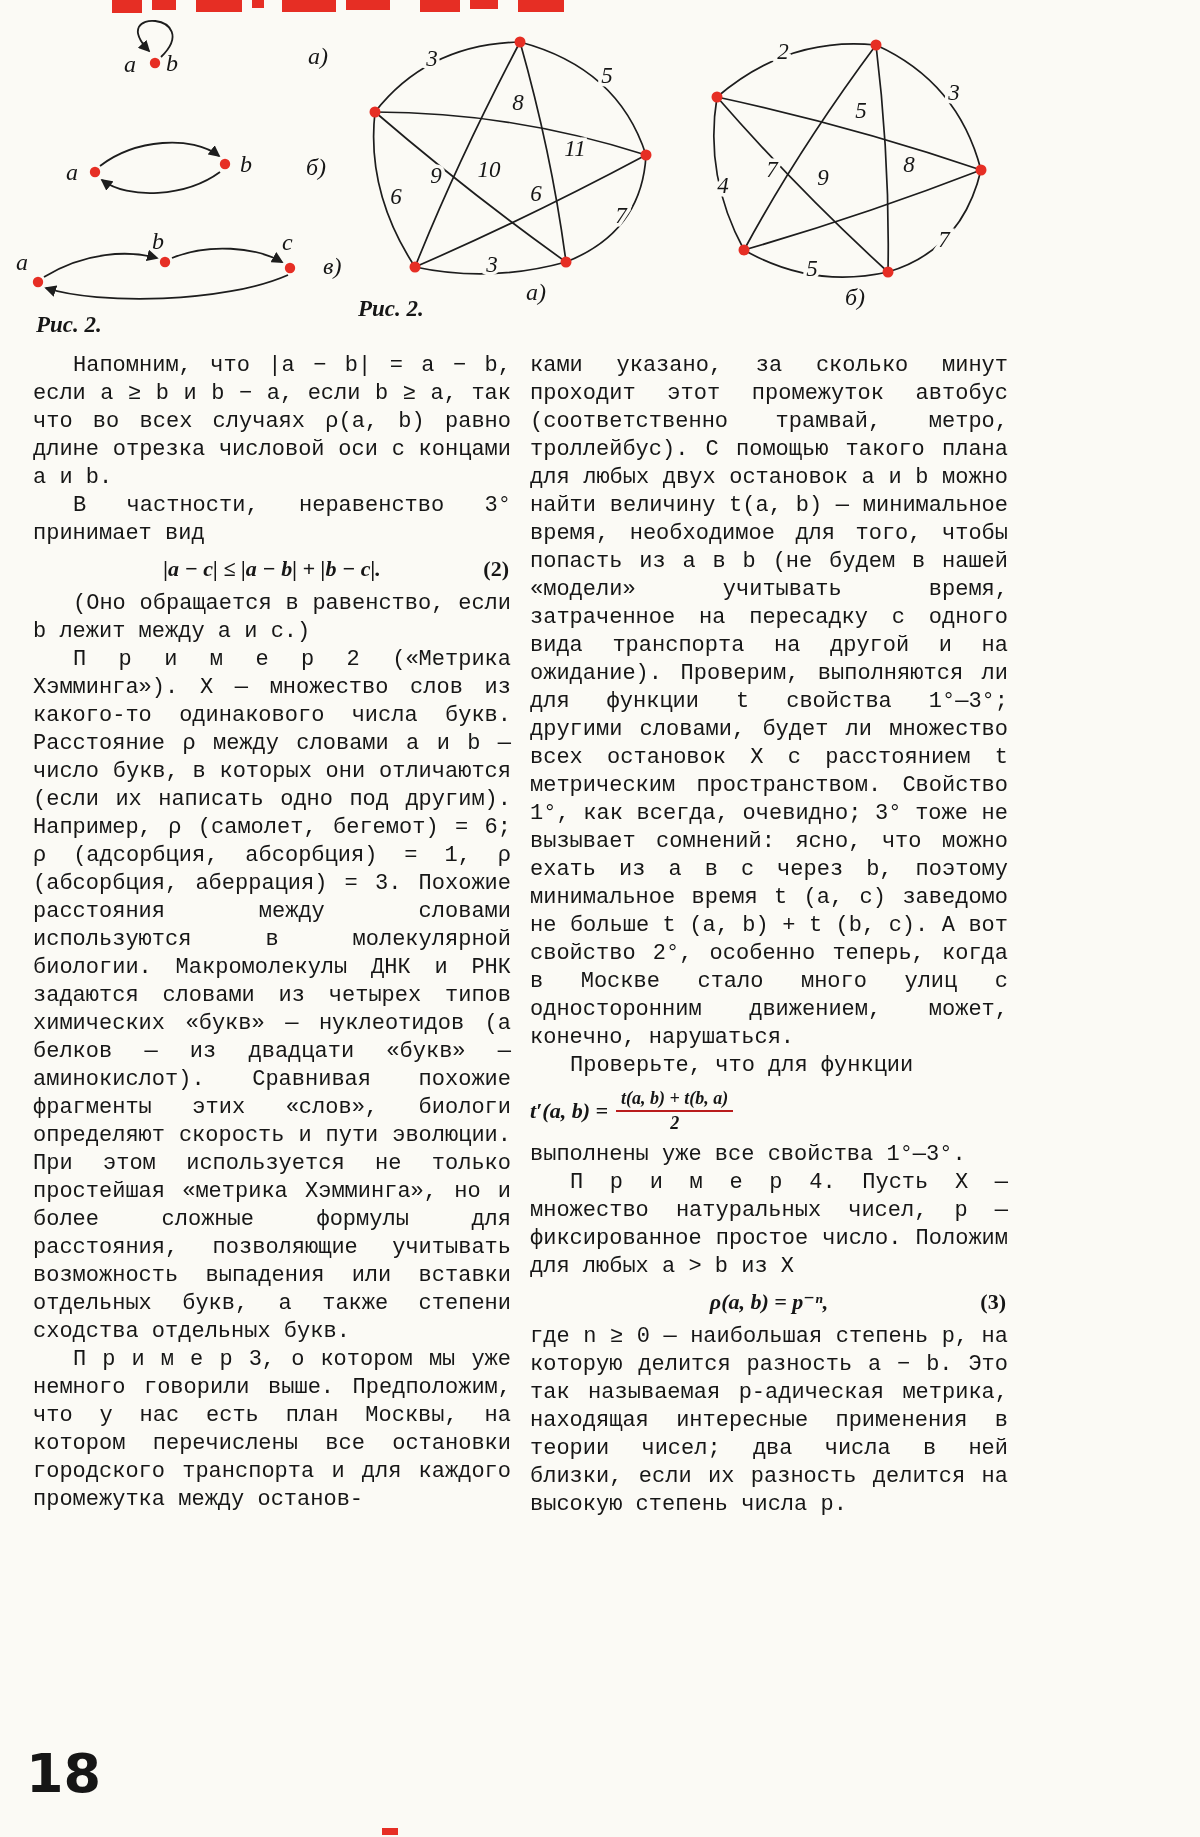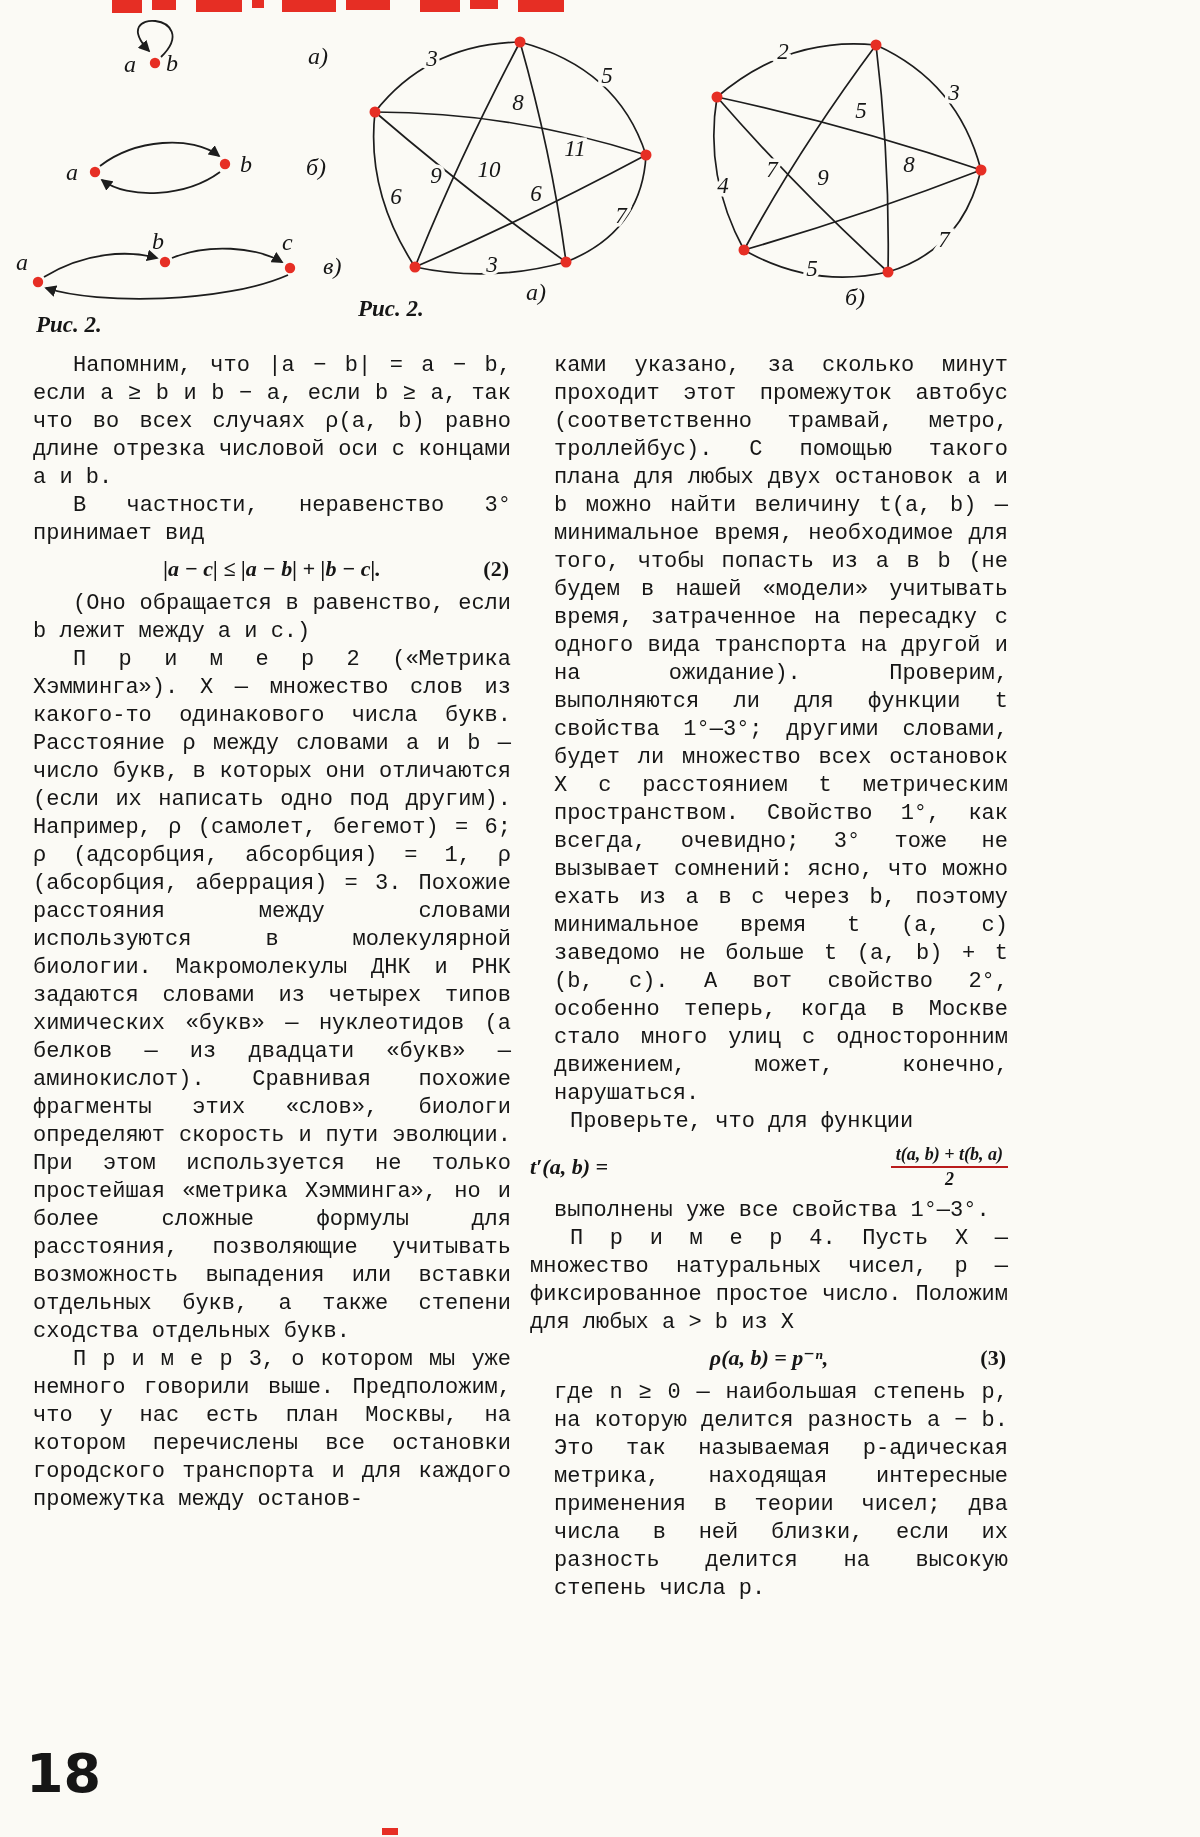--- a/index.html
+++ b/index.html
@@ -30,30 +30,30 @@
   .caption {
     position: absolute; font-style: italic; font-weight: 600; font-size: 23px;
   }
   .col {
     position: absolute; width: 478px; top: 352px;
     font-size: 22px; line-height: 28px; text-align: justify;
   }
   .col-left { left: 33px; }
   .col-right { left: 530px; }
   .col p { margin: 0; text-indent: 40px; font-family: Liberation Mono, monospace; }
-  .col p.noindent { text-indent: 0; margin-left: 24px; }
+  .col p.noindent { text-indent: 0; }
   .formula {
     position: relative; margin: 7px 0; text-align: center;
     font-weight: bold; font-style: italic; font-size: 22px;
   }
   .formula .eq-num { position: absolute; right: 2px; top: 0; font-style: normal; }
   .frac { display: inline-block; vertical-align: middle; text-align: center; font-size: 18px; line-height: 1.25; }
   .frac .num { display: block; border-bottom: 2px solid #b91c1c; padding: 0 5px; }
   .frac .den { display: block; }
-  .formula.frac-row { display: flex; justify-content: space-between; align-items: center; gap: 8px; }
+  .formula.frac-row { display: flex; justify-content: flex-start; align-items: center; gap: 8px; }
   .page-number {
     position: absolute; left: 26px; top: 1742px;
     font-family: "DejaVu Sans", sans-serif; font-weight: bold; font-size: 54px;
   }
   .bottom-red-mark { position: absolute; left: 382px; top: 1828px; width: 16px; height: 7px; background: #e62e24; }
 </style>
 </head>
 <body>
 
 <div>

